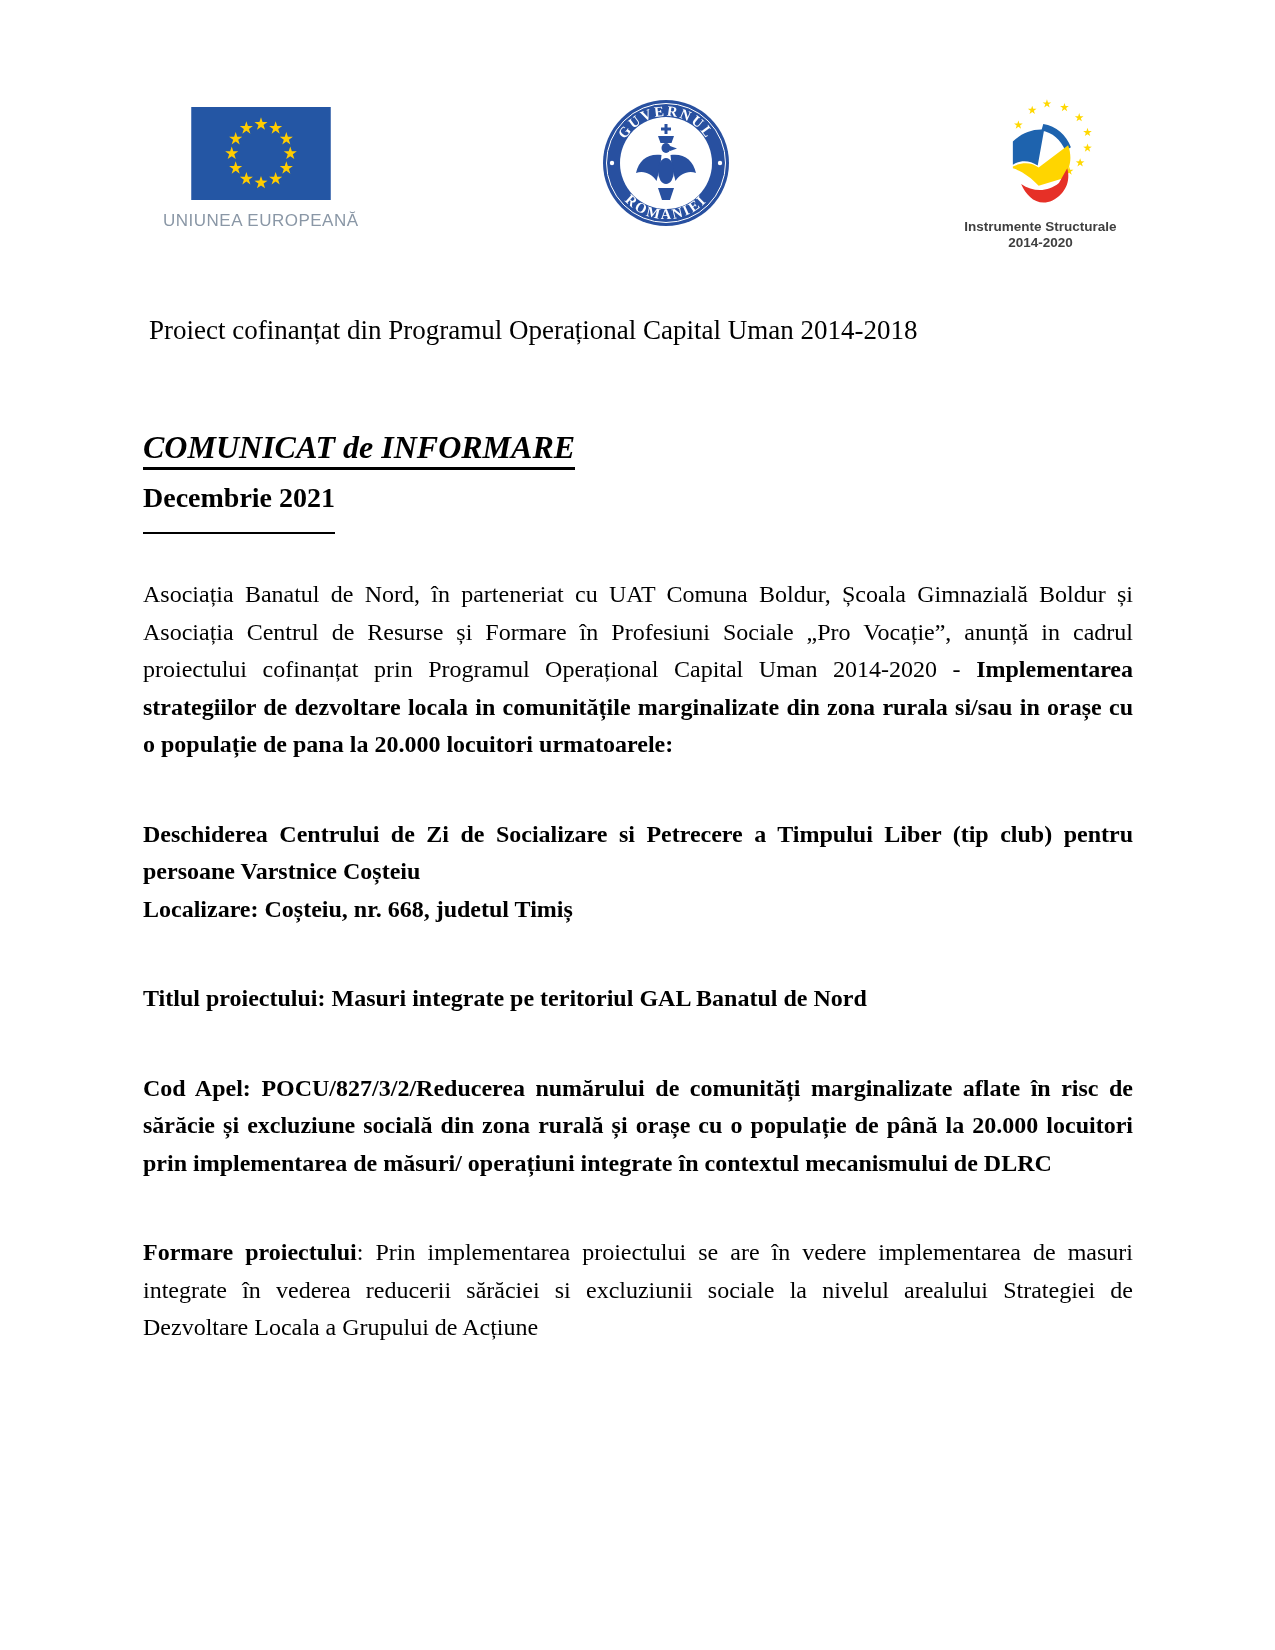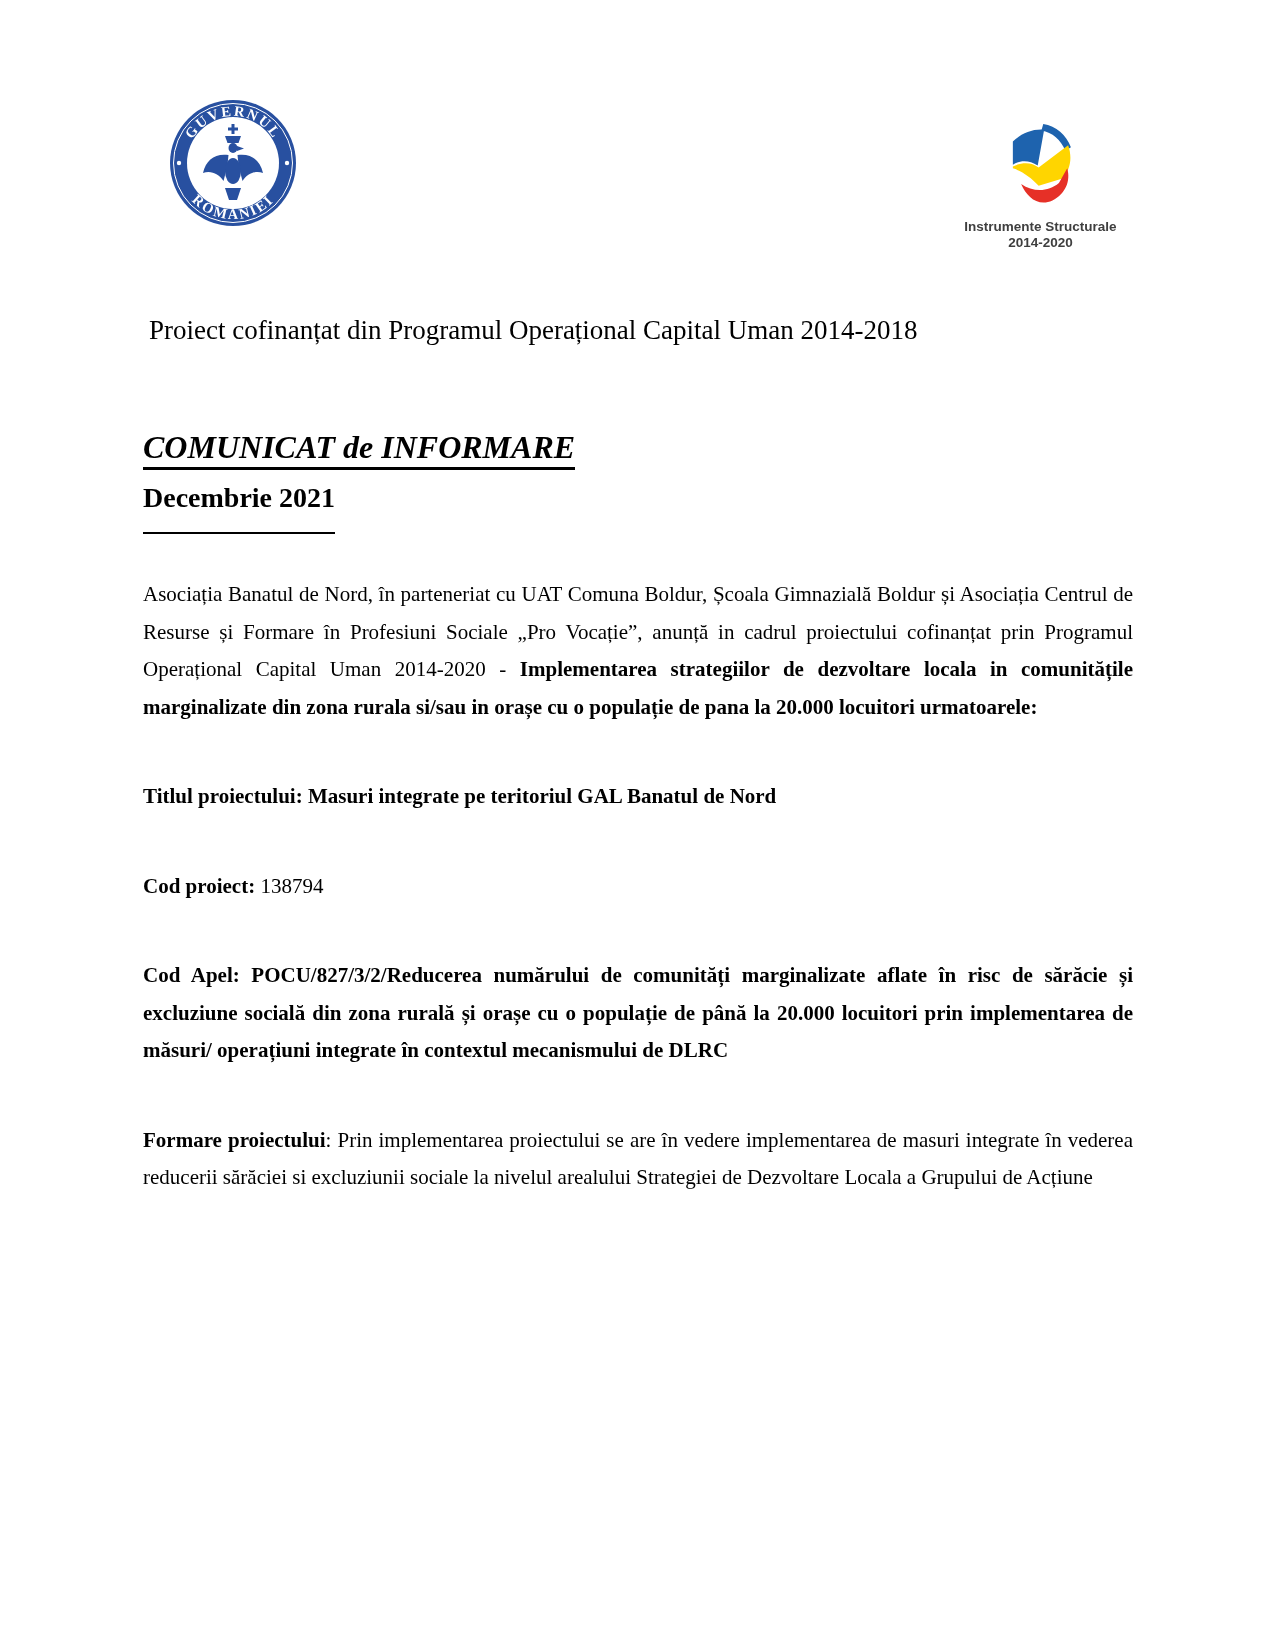--- a/index.html
+++ b/index.html
@@ -47,35 +47,58 @@
     font-weight:bold;
   }
   .doc-title .u { display:inline-block; border-bottom:3px solid #000; padding-bottom:1px;font-style:italic; }
   .doc-subtitle {
     margin:12px 0 0 0;
     font-size:28px;
     font-weight:bold;
   }
   .doc-subtitle .u { display:inline-block; border-bottom:2px solid #000; padding-bottom:18px; }
   p.body {
-    font-size:21px;
+    font-size:24px;
     line-height:37.5px;
     text-align:justify;
     margin:52px 0 0 0;
   }
   p.body.first { margin-top:42px; }
   .b { font-weight:bold; }
 </style>
 </head>
 <body>
 
 <div class="page">
 
   <div class="logos">
 
+    <div class="eu-logo">
+      <svg width="140" height="93" viewBox="0 0 162 108">
+        <defs>
+          <polygon id="eu-star" points="0,-8 1.82,-2.51 7.61,-2.47 2.95,0.96 4.7,6.47 0,3.1 -4.7,6.47 -2.95,0.96 -7.61,-2.47 -1.82,-2.51"></polygon>
+        </defs>
+        <rect x="0" y="0" width="162" height="108" fill="#2456A4"></rect>
+        <g fill="#FFCC00">
+          <use href="#eu-star" x="81" y="20"></use>
+          <use href="#eu-star" x="98" y="24.6"></use>
+          <use href="#eu-star" x="110.4" y="37"></use>
+          <use href="#eu-star" x="115" y="54"></use>
+          <use href="#eu-star" x="110.4" y="71"></use>
+          <use href="#eu-star" x="98" y="83.4"></use>
+          <use href="#eu-star" x="81" y="88"></use>
+          <use href="#eu-star" x="64" y="83.4"></use>
+          <use href="#eu-star" x="51.6" y="71"></use>
+          <use href="#eu-star" x="47" y="54"></use>
+          <use href="#eu-star" x="51.6" y="37"></use>
+          <use href="#eu-star" x="64" y="24.6"></use>
+        </g>
+      </svg>
+      <div class="eu-caption">UNIUNEA EUROPEANĂ</div>
+    </div>
 
     <div class="gov-logo">
       <svg width="130" height="130" viewBox="0 0 130 130">
         <defs>
           <path id="arc-top" d="M 18,65 A 47,47 0 0 1 112,65" fill="none"></path>
           <path id="arc-bottom" d="M 9,65 A 56,56 0 0 0 121,65" fill="none"></path>
         </defs>
         <circle cx="65" cy="65" r="63" fill="#2850A0"></circle>
         <circle cx="65" cy="65" r="59.5" fill="none" stroke="#ffffff" stroke-width="1"></circle>
         <circle cx="65" cy="65" r="46" fill="#ffffff"></circle>
@@ -127,23 +150,23 @@
     </div>
   </div>
 
   <p class="intro">Proiect cofinanțat din Programul Operațional Capital Uman 2014-2018</p>
 
   <h1 class="doc-title"><span class="u">COMUNICAT de INFORMARE</span></h1>
   <h2 class="doc-subtitle"><span class="u">Decembrie 2021</span></h2>
 
   <p class="body first"><span>Asociația Banatul de Nord, în parteneriat cu UAT Comuna Boldur, Școala Gimnazială Boldur și Asociația Centrul de Resurse și Formare în Profesiuni Sociale „Pro Vocație”,  anunță in cadrul  proiectului cofinanțat prin Programul Operațional Capital Uman 2014-2020 - </span><span class="b">Implementarea strategiilor de dezvoltare locala in comunitățile marginalizate din zona rurala si/sau in orașe cu o populație de pana la 20.000 locuitori  urmatoarele:</span></p>
 
+  <p class="body b"><span>Deschiderea Centrului de Zi de Socializare si Petrecere a Timpului Liber (tip club) pentru persoane Varstnice Coșteiu</span><br><span>Localizare: Coșteiu, nr. 668, judetul Timiș</span></p>
 
 
   <p class="body b">Titlul proiectului: Masuri integrate pe teritoriul GAL Banatul de Nord</p>
 
-  <p class="body"><span class="b">Cod proiect:</span> <span>138794</span></p>
 
   <p class="body b">Cod Apel: POCU/827/3/2/Reducerea numărului de comunități marginalizate aflate în risc de sărăcie și excluziune socială din zona rurală și orașe cu o populație de până la 20.000 locuitori prin implementarea de măsuri/ operațiuni integrate în contextul mecanismului de DLRC</p>
 
   <p class="body"><span class="b">Formare proiectului</span><span>: Prin implementarea proiectului se are în vedere implementarea de masuri integrate în vederea reducerii sărăciei si excluziunii sociale la nivelul arealului Strategiei de Dezvoltare Locala a Grupului de Acțiune</span></p>
 
 </div>
 
 </body></html>

